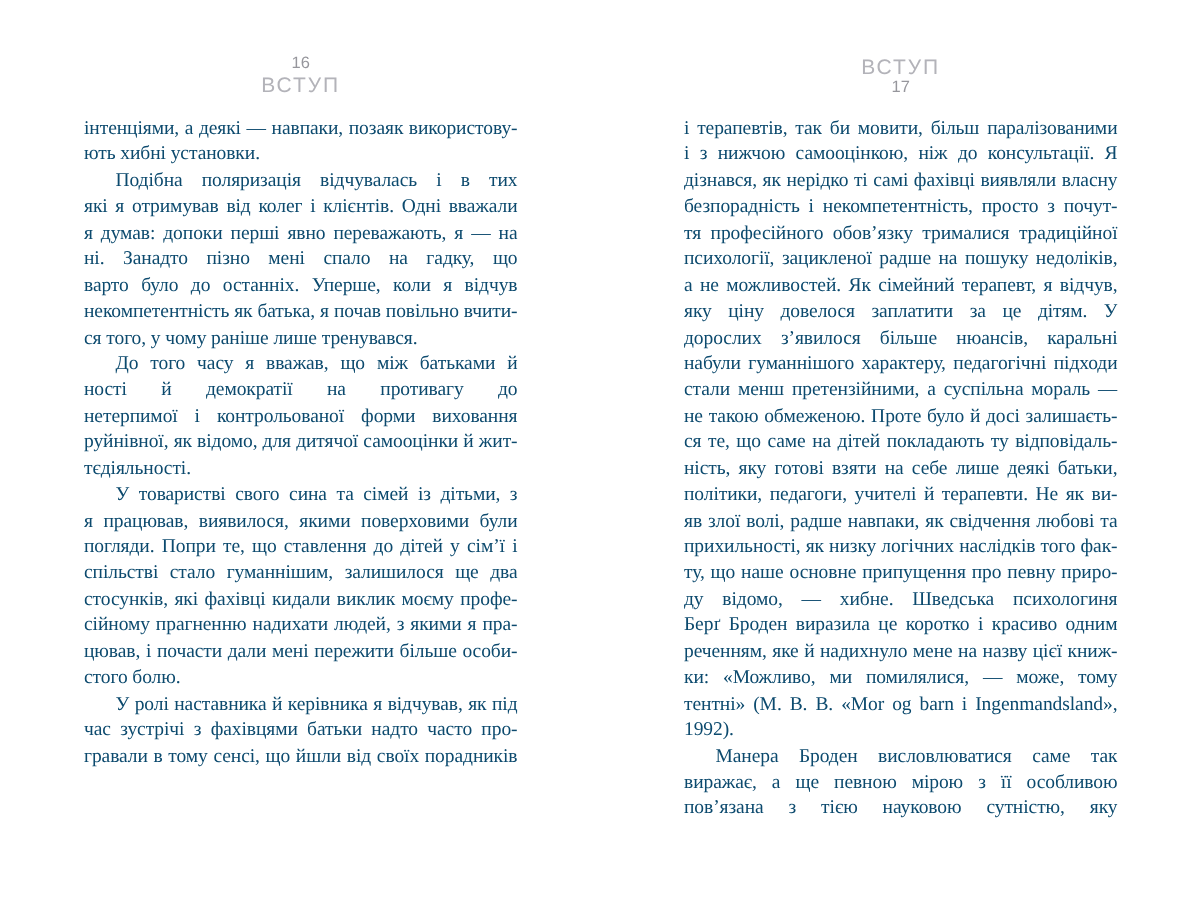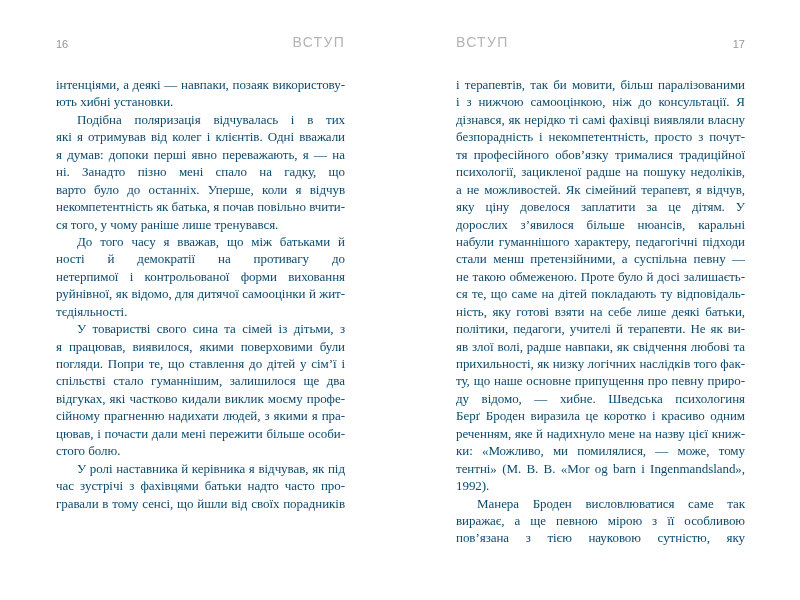--- a/index.html
+++ b/index.html
@@ -20,23 +20,24 @@
     position: absolute;
     top: 36px;
     width: 289px;
   }
   .page-left  { left: 56px; }
   .page-right { left: 456px; }
 
   .running-head {
     display: flex;
     justify-content: space-between;
-    align-items: flex-end;
+    align-items: center;
     height: 14px;
     margin-bottom: 26px;
+    flex-direction: column;
   }
   .headword {
     font-family: "Liberation Sans", sans-serif;
     font-size: 14px;
     letter-spacing: 1.3px;
     color: #b3b3b9;
   }
   .pagenum {
     font-family: "Liberation Sans", sans-serif;
     font-size: 11px;
@@ -87,21 +88,21 @@
         <div class="line para-end">ся того, у чому раніше лише тренувався.</div>
         <div class="line indent">До того часу я вважав, що між батьками й дітьми</div>
         <div class="line">ності й демократії на противагу до моралізаторської,</div>
         <div class="line">нетерпимої і контрольованої форми виховання дітей,</div>
         <div class="line">руйнівної, як відомо, для дитячої самооцінки й жит-</div>
         <div class="line para-end">тєдіяльності.</div>
         <div class="line indent">У товаристві свого сина та сімей із дітьми, з якими</div>
         <div class="line">я працював, виявилося, якими поверховими були мої</div>
         <div class="line">погляди. Попри те, що ставлення до дітей у сім’ї і су-</div>
         <div class="line">спільстві стало гуманнішим, залишилося ще два види</div>
-        <div class="line">відгуках, які частково кидали виклик моєму профе-</div>
+        <div class="line">стосунків, які фахівці кидали виклик моєму профе-</div>
         <div class="line">сійному прагненню надихати людей, з якими я пра-</div>
         <div class="line">цював, і почасти дали мені пережити більше особи-</div>
         <div class="line para-end">стого болю.</div>
         <div class="line indent">У ролі наставника й керівника я відчував, як під</div>
         <div class="line">час зустрічі з фахівцями батьки надто часто про-</div>
         <div class="line">гравали в тому сенсі, що йшли від своїх порадників</div>
       </div>
   </div>
 
   <div class="page page-right">
@@ -113,21 +114,21 @@
         <div class="line">і терапевтів, так би мовити, більш паралізованими</div>
         <div class="line">і з нижчою самооцінкою, ніж до консультації. Я також</div>
         <div class="line">дізнався, як нерідко ті самі фахівці виявляли власну</div>
         <div class="line">безпорадність і некомпетентність, просто з почут-</div>
         <div class="line">тя професійного обов’язку трималися традиційної</div>
         <div class="line">психології, зацикленої радше на пошуку недоліків,</div>
         <div class="line">а не можливостей. Як сімейний терапевт, я відчув,</div>
         <div class="line">яку ціну довелося заплатити за це дітям. У розумінні</div>
         <div class="line">дорослих з’явилося більше нюансів, каральні заходи</div>
         <div class="line">набули гуманнішого характеру, педагогічні підходи</div>
-        <div class="line">стали менш претензійними, а суспільна певну —</div>
+        <div class="line">стали менш претензійними, а суспільна мораль —</div>
         <div class="line">не такою обмеженою. Проте було й досі залишаєть-</div>
         <div class="line">ся те, що саме на дітей покладають ту відповідаль-</div>
         <div class="line">ність, яку готові взяти на себе лише деякі батьки,</div>
         <div class="line">політики, педагоги, учителі й терапевти. Не як ви-</div>
         <div class="line">яв злої волі, радше навпаки, як свідчення любові та</div>
         <div class="line">прихильності, як низку логічних наслідків того фак-</div>
         <div class="line">ту, що наше основне припущення про певну приро-</div>
         <div class="line">ду відомо, — хибне. Шведська психологиня Марґарета</div>
         <div class="line">Берґ Броден виразила це коротко і красиво одним</div>
         <div class="line">реченням, яке й надихнуло мене на назву цієї книж-</div>

